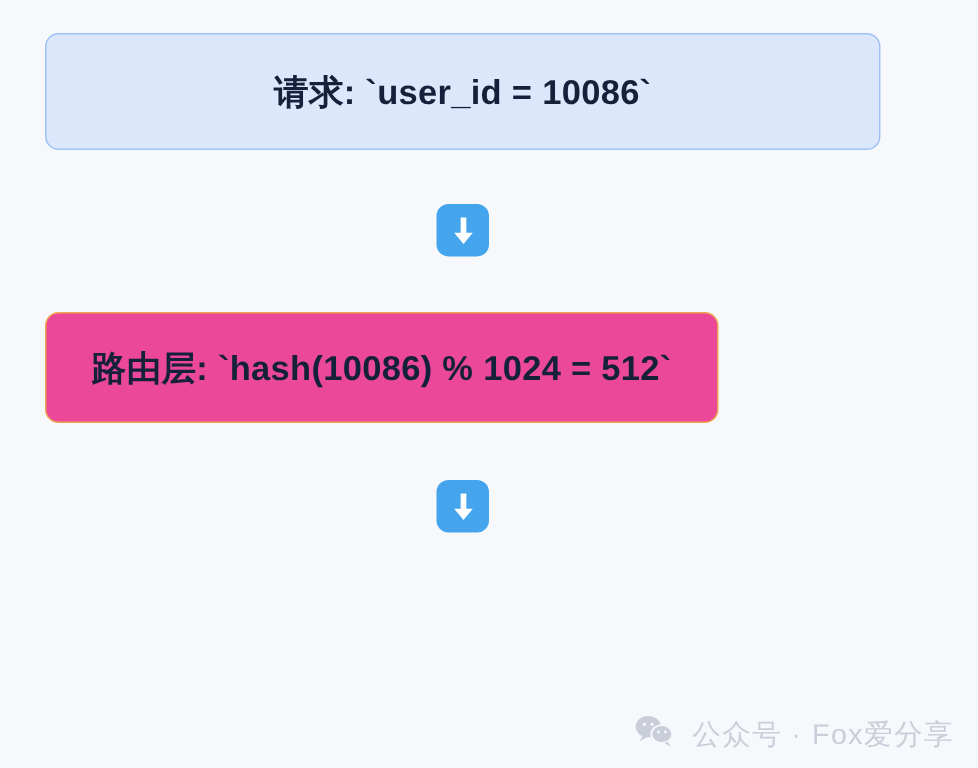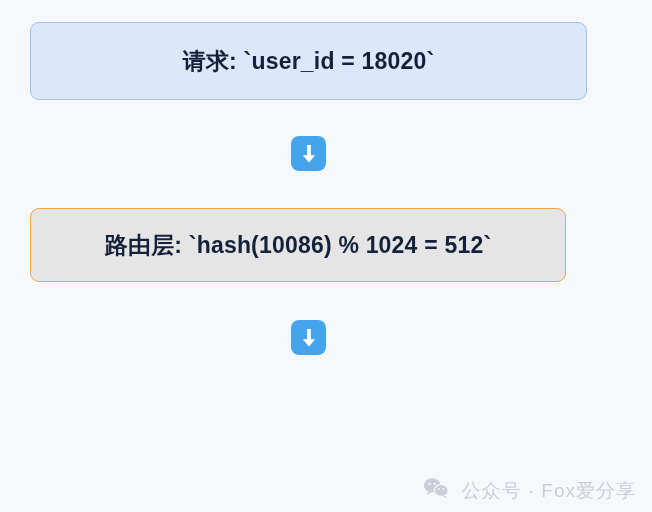--- a/index.html
+++ b/index.html
@@ -43,23 +43,23 @@
     border: 1.6px solid #9ec2f5;
     border-radius: 9px;
     font-size: 23px;
     color: #15213a;
   }
 
   
   .node-router {
     left: 30px;
     top: 208px;
-    width: 536px;
+    width: 449px;
     height: 74px;
-    background: #e5e5e5;
+    background: #ec4899;
     border: 1.6px solid #eda64f;
     border-radius: 9px;
     font-size: 23px;
     color: #15213a;
   }
 
   
   .arrow-box {
     position: absolute;
     width: 35px;
@@ -97,21 +97,21 @@
     user-select: none;
   }
   .watermark .wm-text { white-space: nowrap; }
   .wechat-icon { display: block; }
 </style>
 </head>
 <body>
 
 <div id="diagram">
 
-  <div class="node node-request">请求: `user_id = 18020`</div>
+  <div class="node node-request">请求: `user_id = 10086`</div>
 
   <div class="arrow-box arrow-1">
     <span>
       <svg class="arrow-svg" width="20" height="22" viewBox="0 0 20 22" aria-hidden="true">
         <path d="M8.1 2 h3.8 v10.2 h4.3 L10 19.6 L3.8 12.2 h4.3 Z" fill="#ffffff"></path>
       </svg>
     </span>
   </div>
 
   <div class="node node-router">路由层: `hash(10086) % 1024 = 512`</div>

